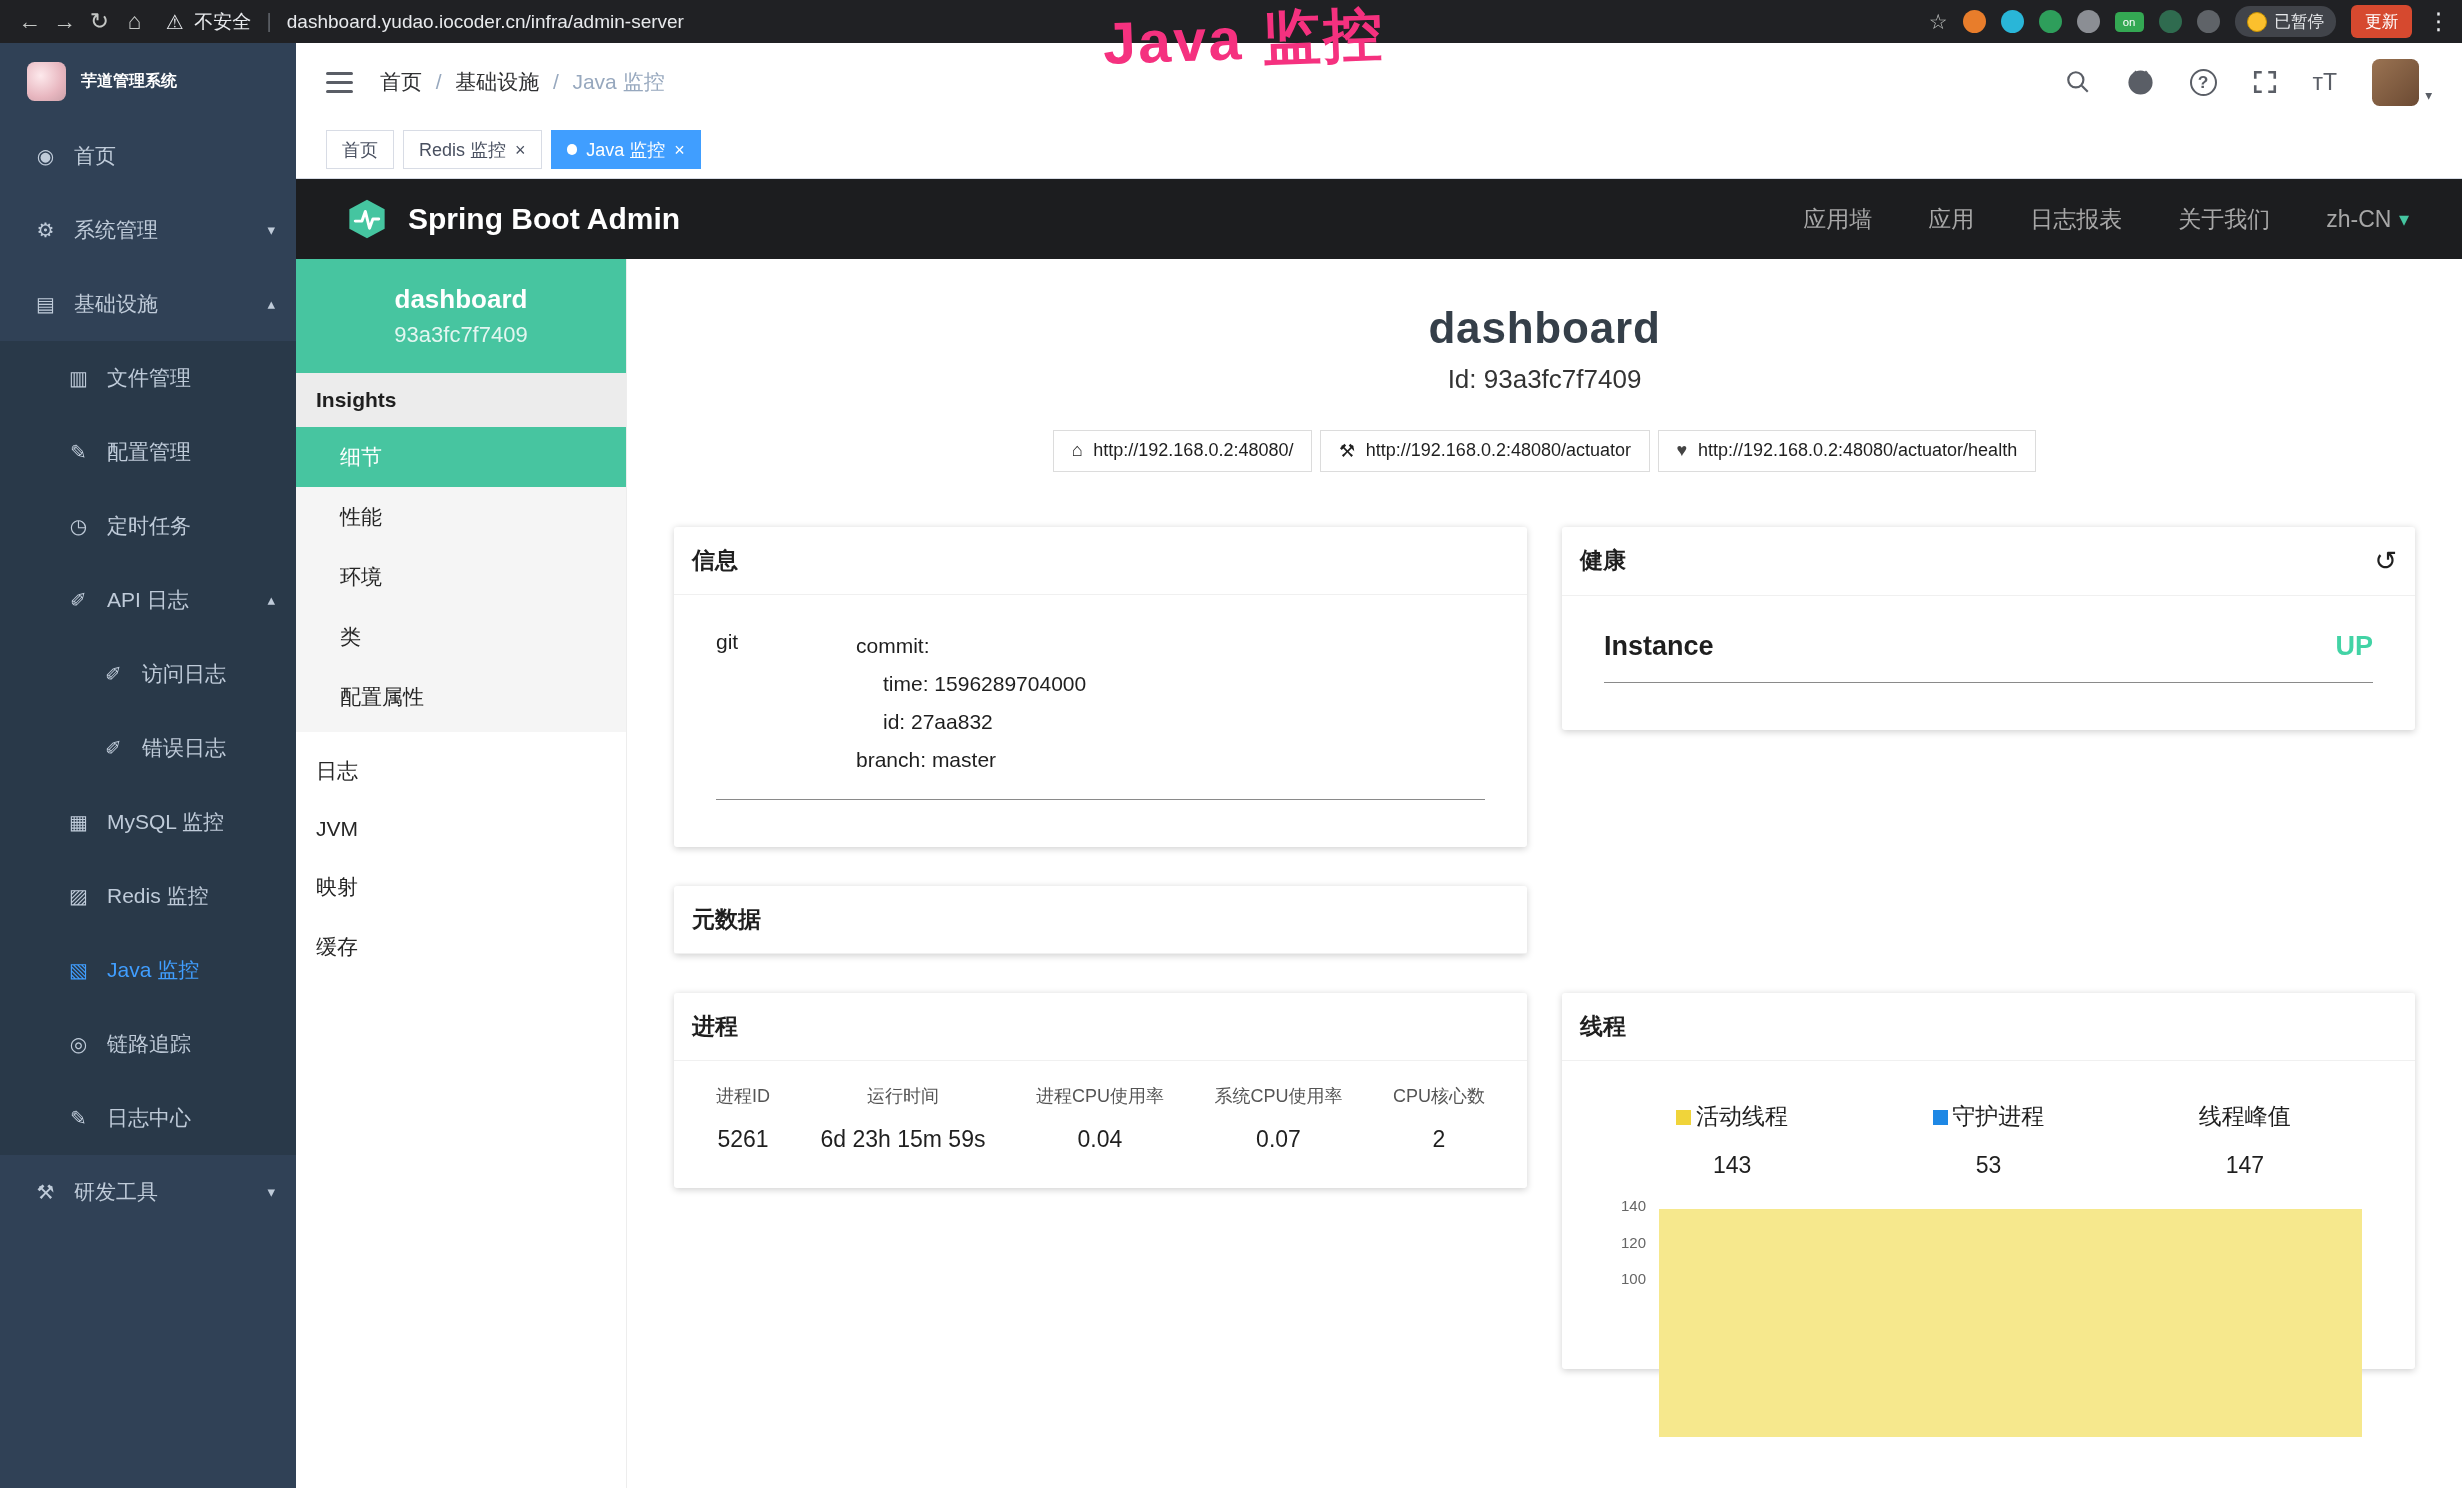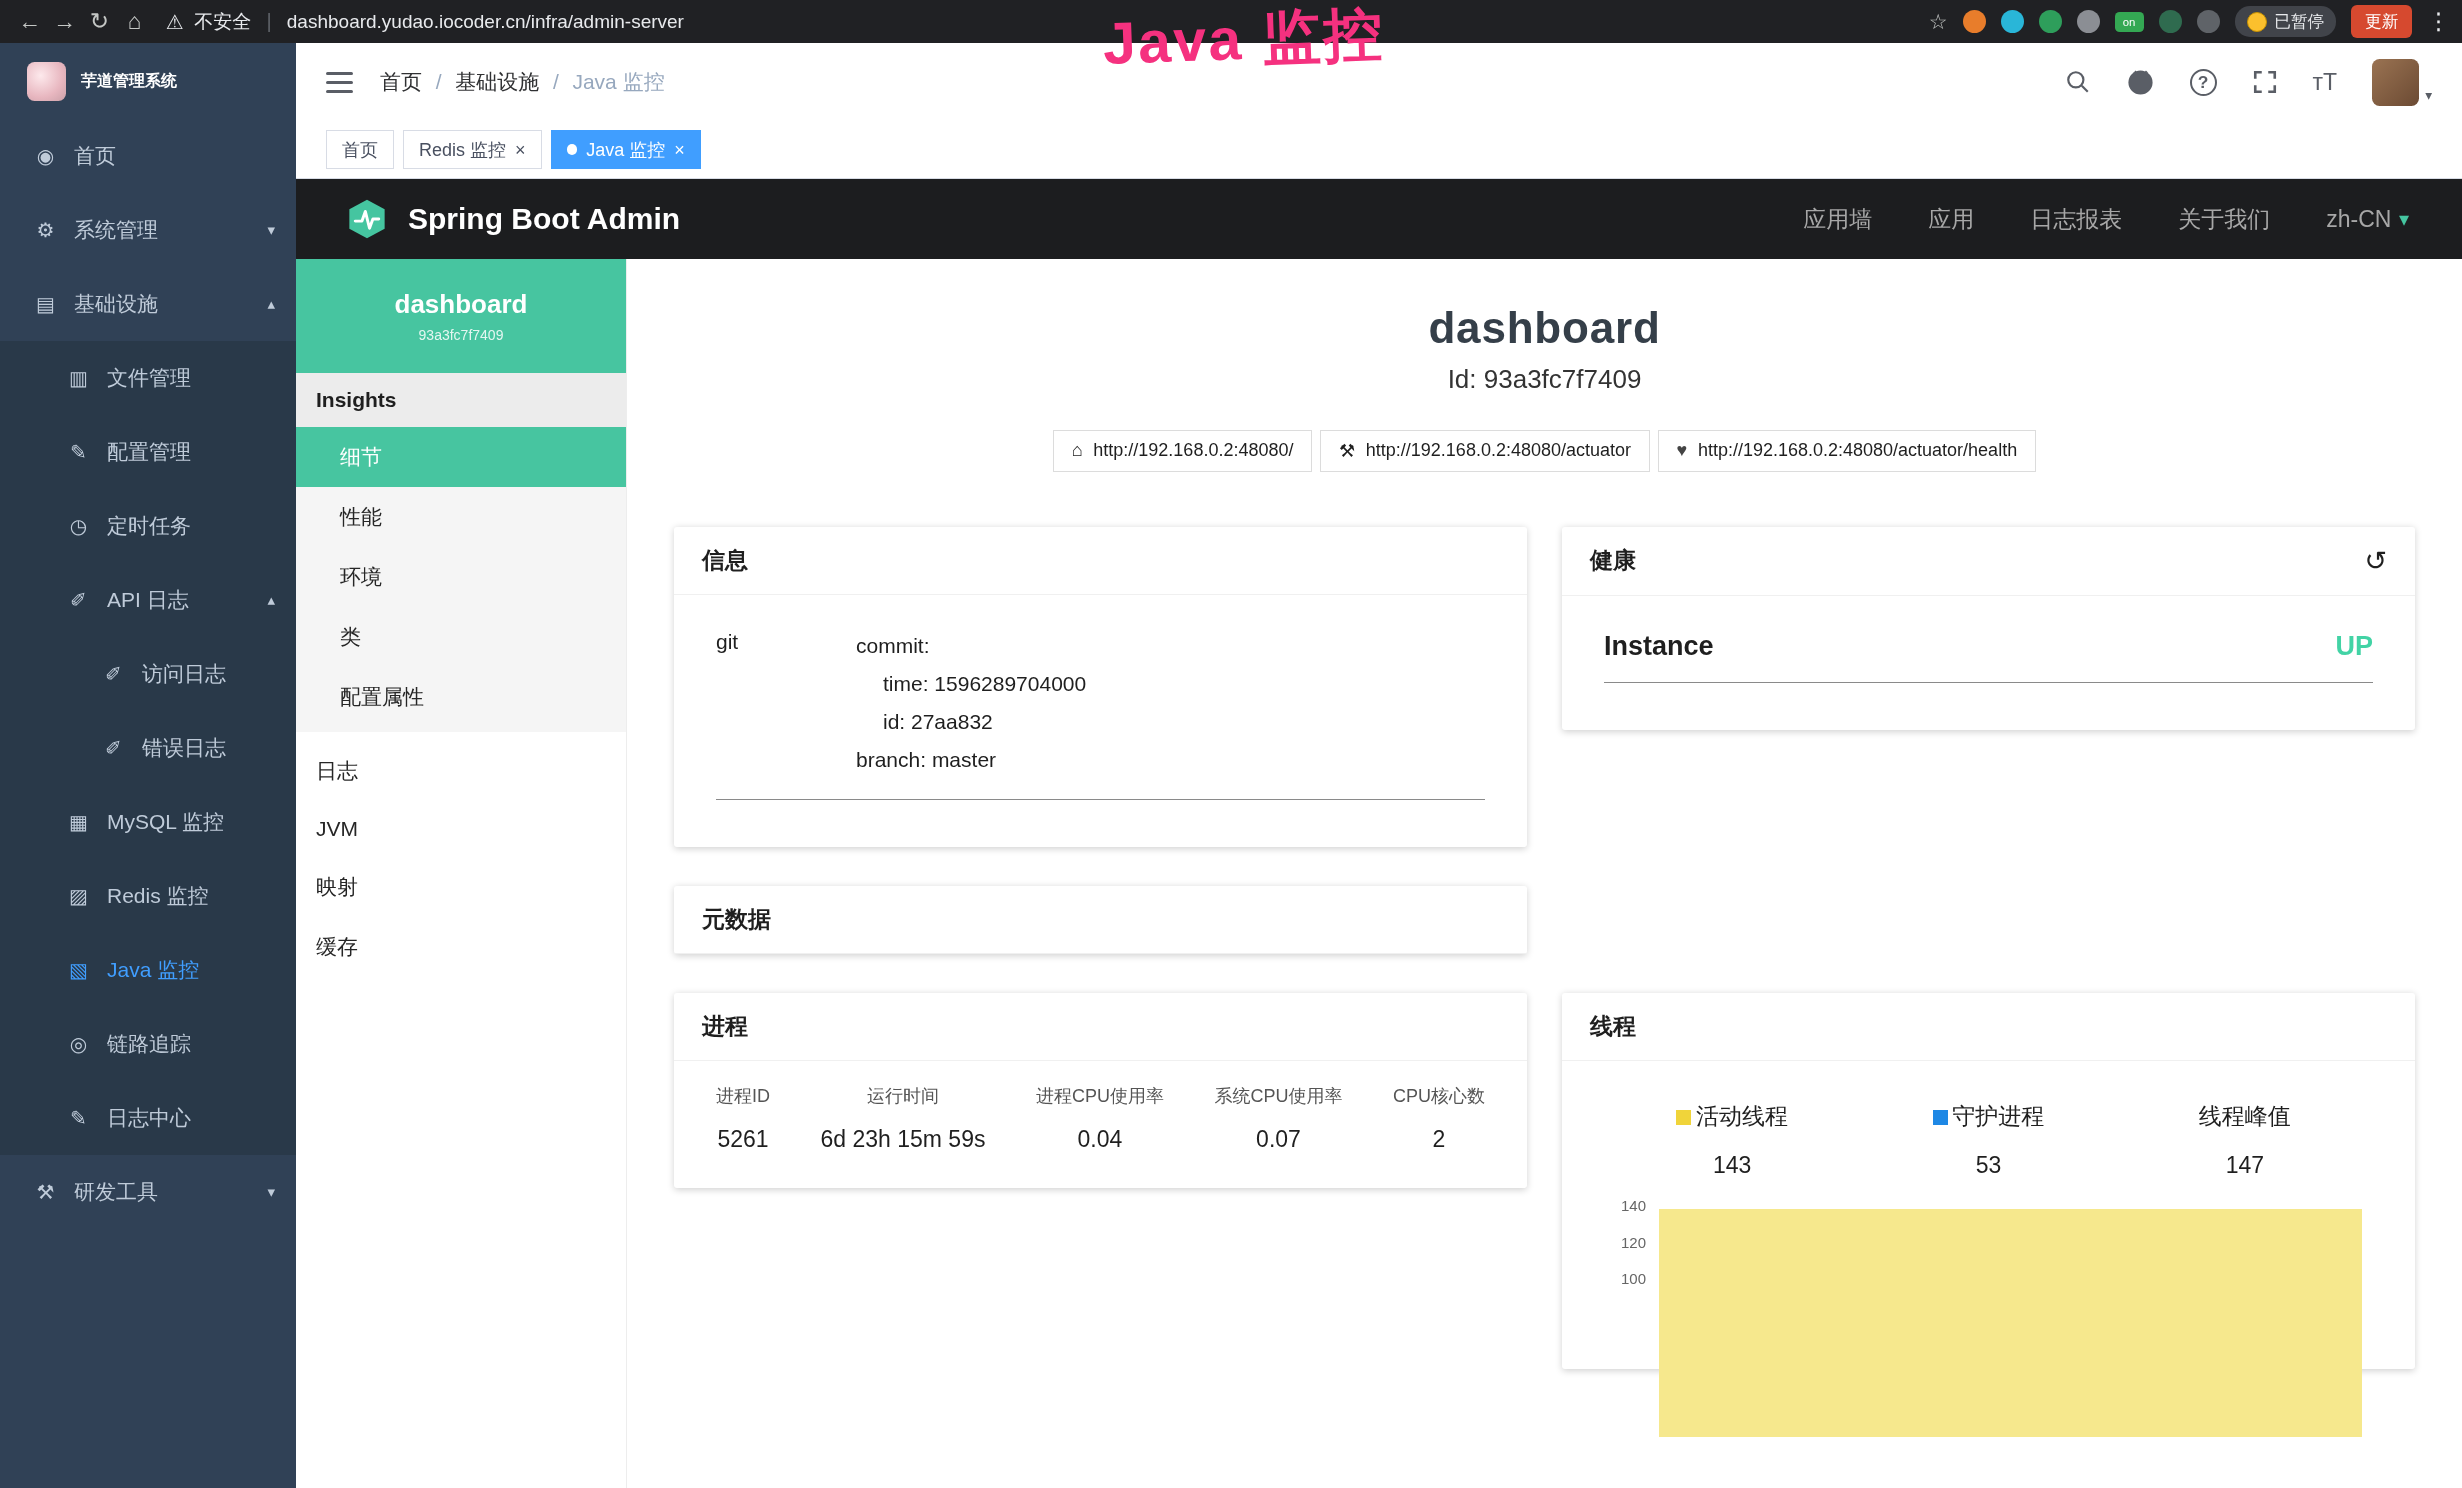--- a/index.html
+++ b/index.html
@@ -66,40 +66,40 @@
   .sba-brand { color:#fff; font-size:30px; font-weight:bold; margin-left:20px; white-space:nowrap; }
   .sba-nav { margin-left:auto; display:flex; align-items:center; gap:56px; font-size:23px; color:#a7a7a7; white-space:nowrap; }
   .locale { display:flex; align-items:center; gap:7.6px; cursor:pointer; }
   .locale-caret { color:#45c5a0; font-size:20px; }
 
   
   .sba-body { flex:1; display:flex; min-height:0; background:#fff; }
   .sba-sidebar { width:331px; flex-shrink:0; display:flex; flex-direction:column; border-right:0.8px solid #ededed; overflow:hidden; }
   .app-block { height:114px; background:#47c5a0; color:#fff; display:flex; flex-direction:column; align-items:center; justify-content:center; gap:7.6px; cursor:pointer; }
   .app-name { font-size:26px; font-weight:bold; }
-  .app-id { font-size:14px; opacity:.85; }
+  .app-id { font-size:22px; opacity:.85; }
   .section-header { background:#ececec; padding:15px 20px; font-size:21px; font-weight:bold; color:#1f1f1f; }
   .insight-list { background:#f5f5f5; padding-bottom:4.6px; }
   .s-item { padding:16px 20px 16px 44px; font-size:21px; color:#262626; cursor:pointer; white-space:nowrap; }
   .s-item.selected { background:#47c5a0; color:#fff; }
   .outer-list { padding-top:9px; }
   .outer-list .s-item { padding-left:20px; }
 
   
   .sba-content { flex:1; min-width:0; padding:44px 47px 0; overflow:hidden; }
   .c-title { text-align:center; font-size:44px; font-weight:bold; color:#353f49; letter-spacing:0.8px; }
   .c-sub { text-align:center; font-size:26px; color:#333; margin-top:10.6px; }
   .links-row { display:flex; justify-content:center; gap:7.6px; margin-top:35px; }
   .link-btn { display:flex; align-items:center; gap:10.6px; border:0.8px solid #dcdcdc; background:#fff; padding:9px 18px; font-size:18px; color:#1f1f1f; cursor:pointer; white-space:nowrap; }
   .link-ic { font-size:18px; }
   .link-ic.heart { color:#444; }
 
   .cards { display:grid; grid-template-columns:1fr 1fr; column-gap:35px; row-gap:39px; margin-top:55px; align-items:start; }
   .card { background:#fff; border-radius:3px; box-shadow:0 1.5px 7.6px rgba(0,0,0,.18); }
-  .card-hd { display:flex; align-items:center; justify-content:space-between; padding:18px 28px; border-bottom:0.8px solid #f0f0f0; }
+  .card-hd { display:flex; align-items:center; justify-content:space-between; padding:18px 18px; border-bottom:0.8px solid #f0f0f0; }
   .card-title { font-size:23px; font-weight:bold; color:#1f1f1f; }
   .hist-ic { font-size:27px; color:#1f1f1f; cursor:pointer; }
   .card-bd { padding:20px 42px 0; font-size:21px; color:#1f1f1f; }
   .pad-b { padding-bottom:47px; }
 
   .kv { display:flex; padding:12px 0 20px; border-bottom:0.8px solid #8a8a8a; }
   .kv-key { width:140px; flex-shrink:0; padding-top:3px; }
   .kv-key.wide { width:174px; }
   .kv-lines { line-height:38px; }
   .ind { padding-left:27px; }

